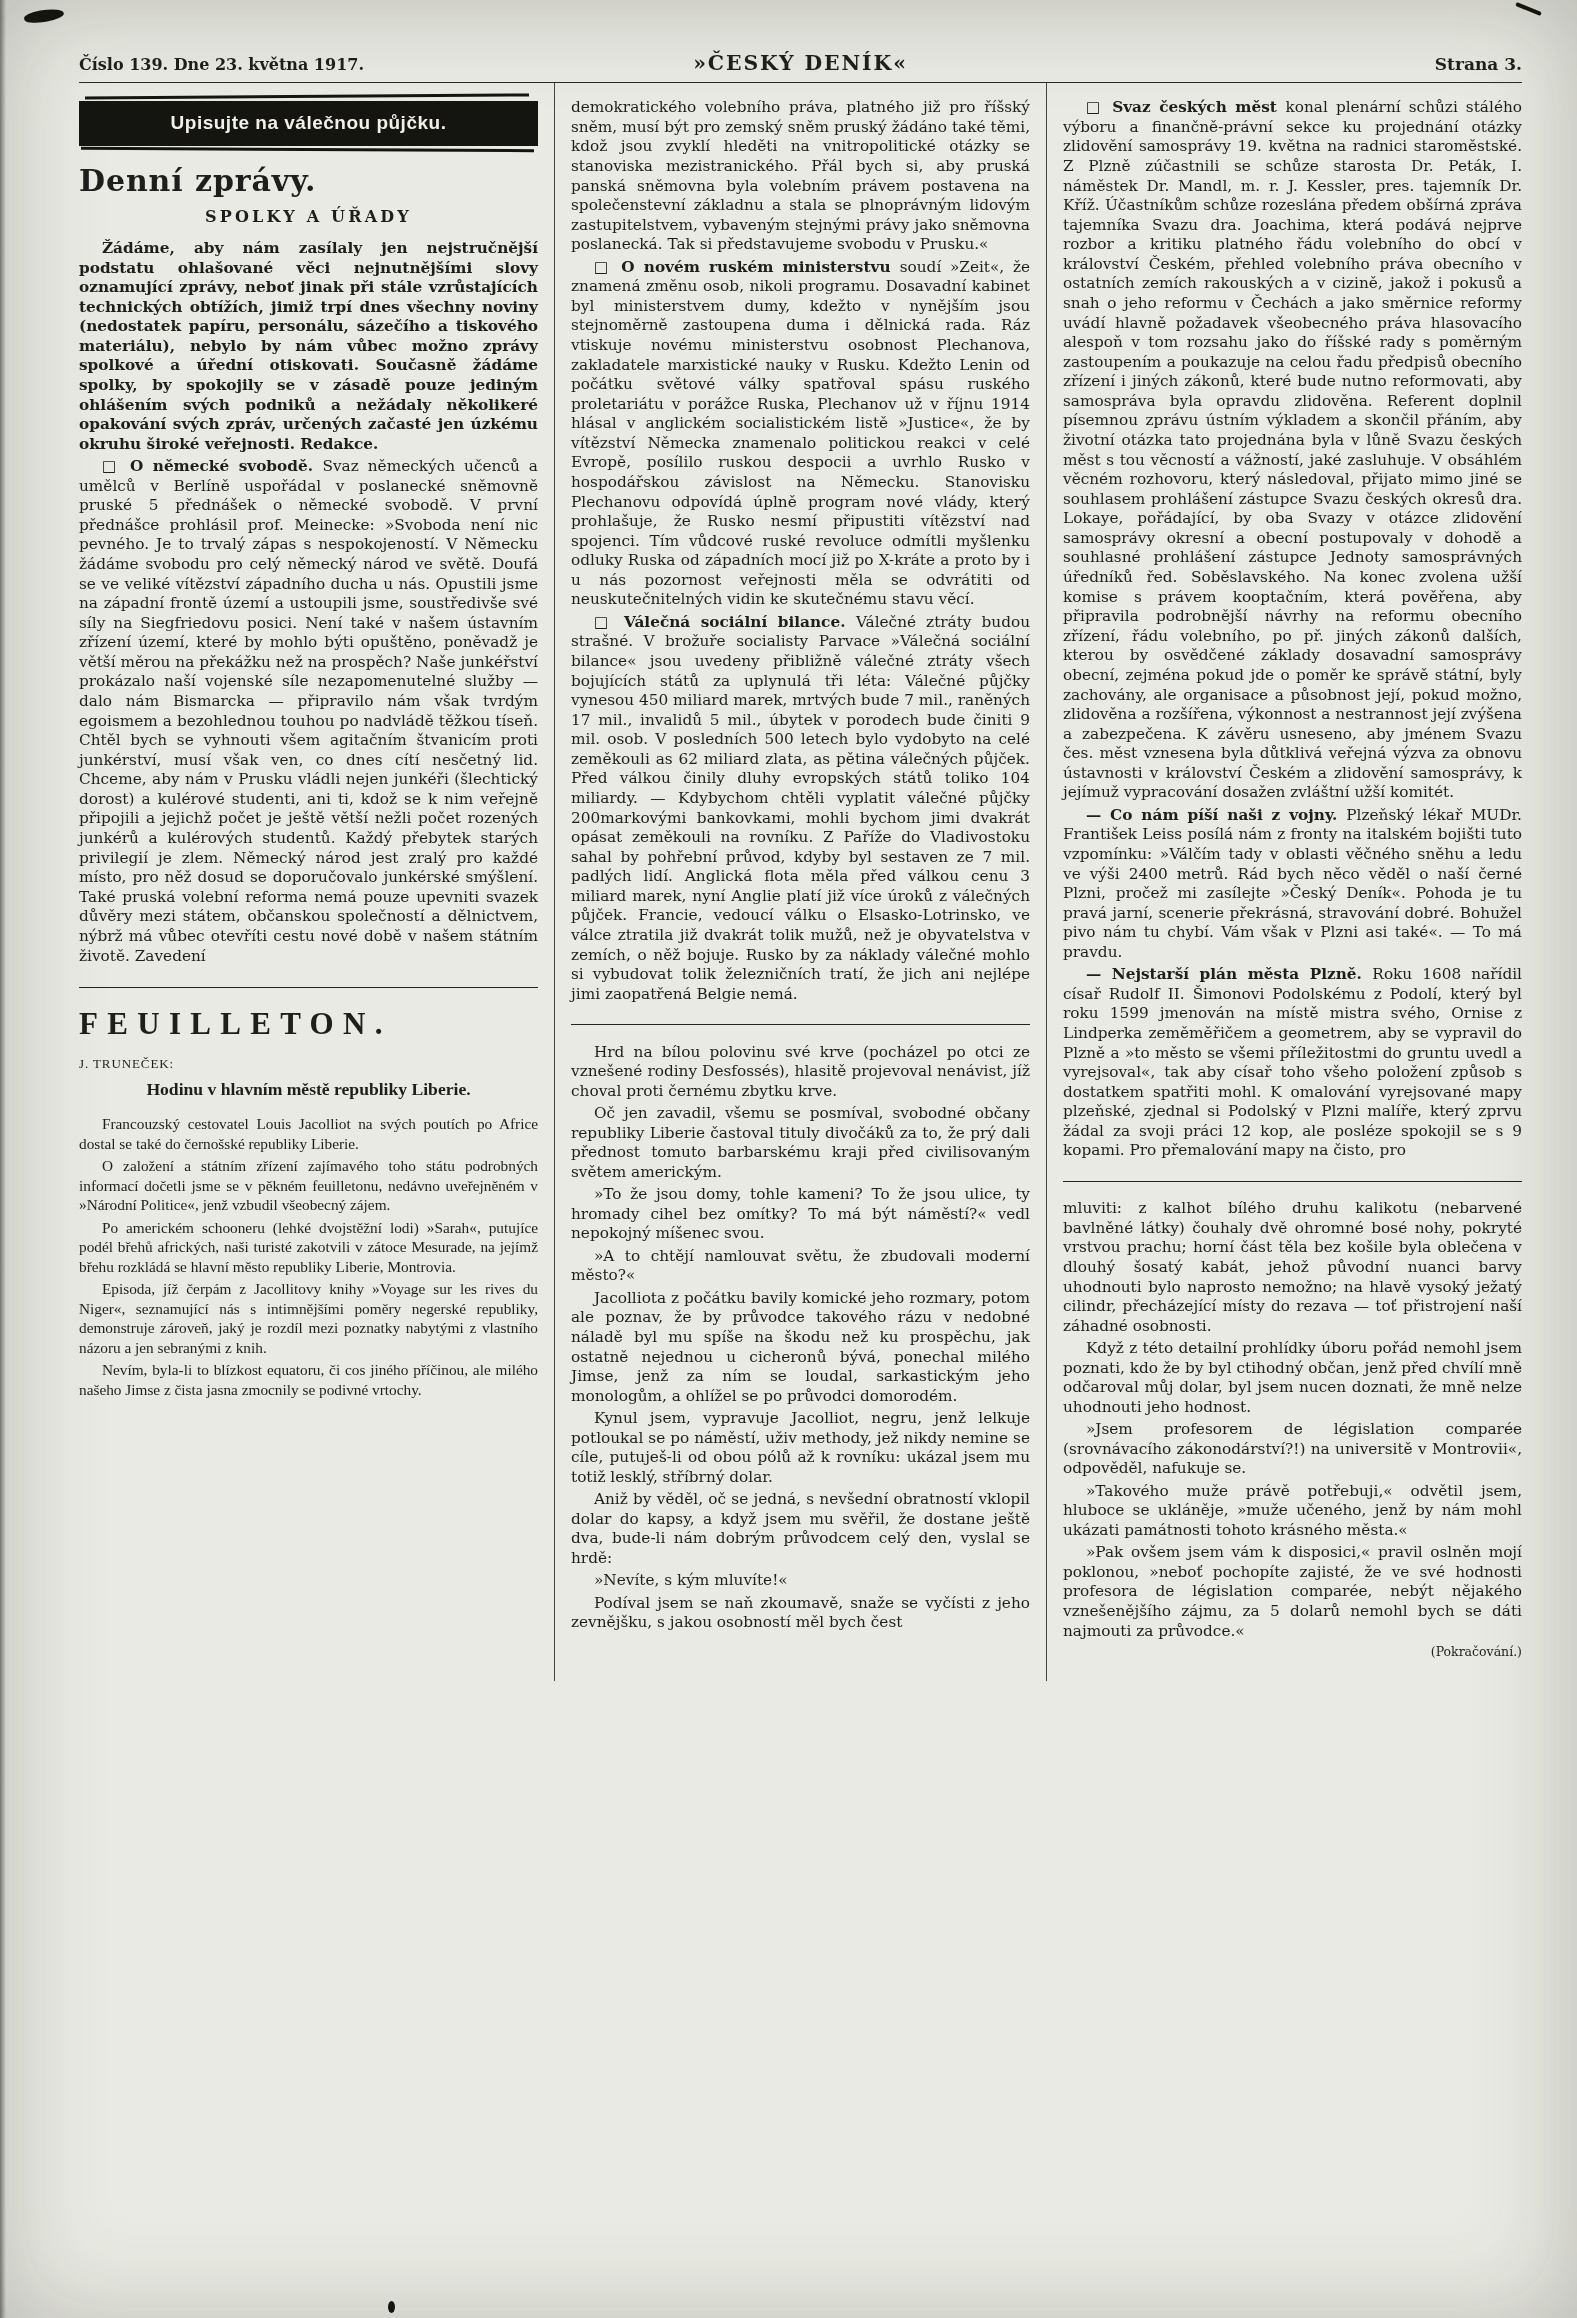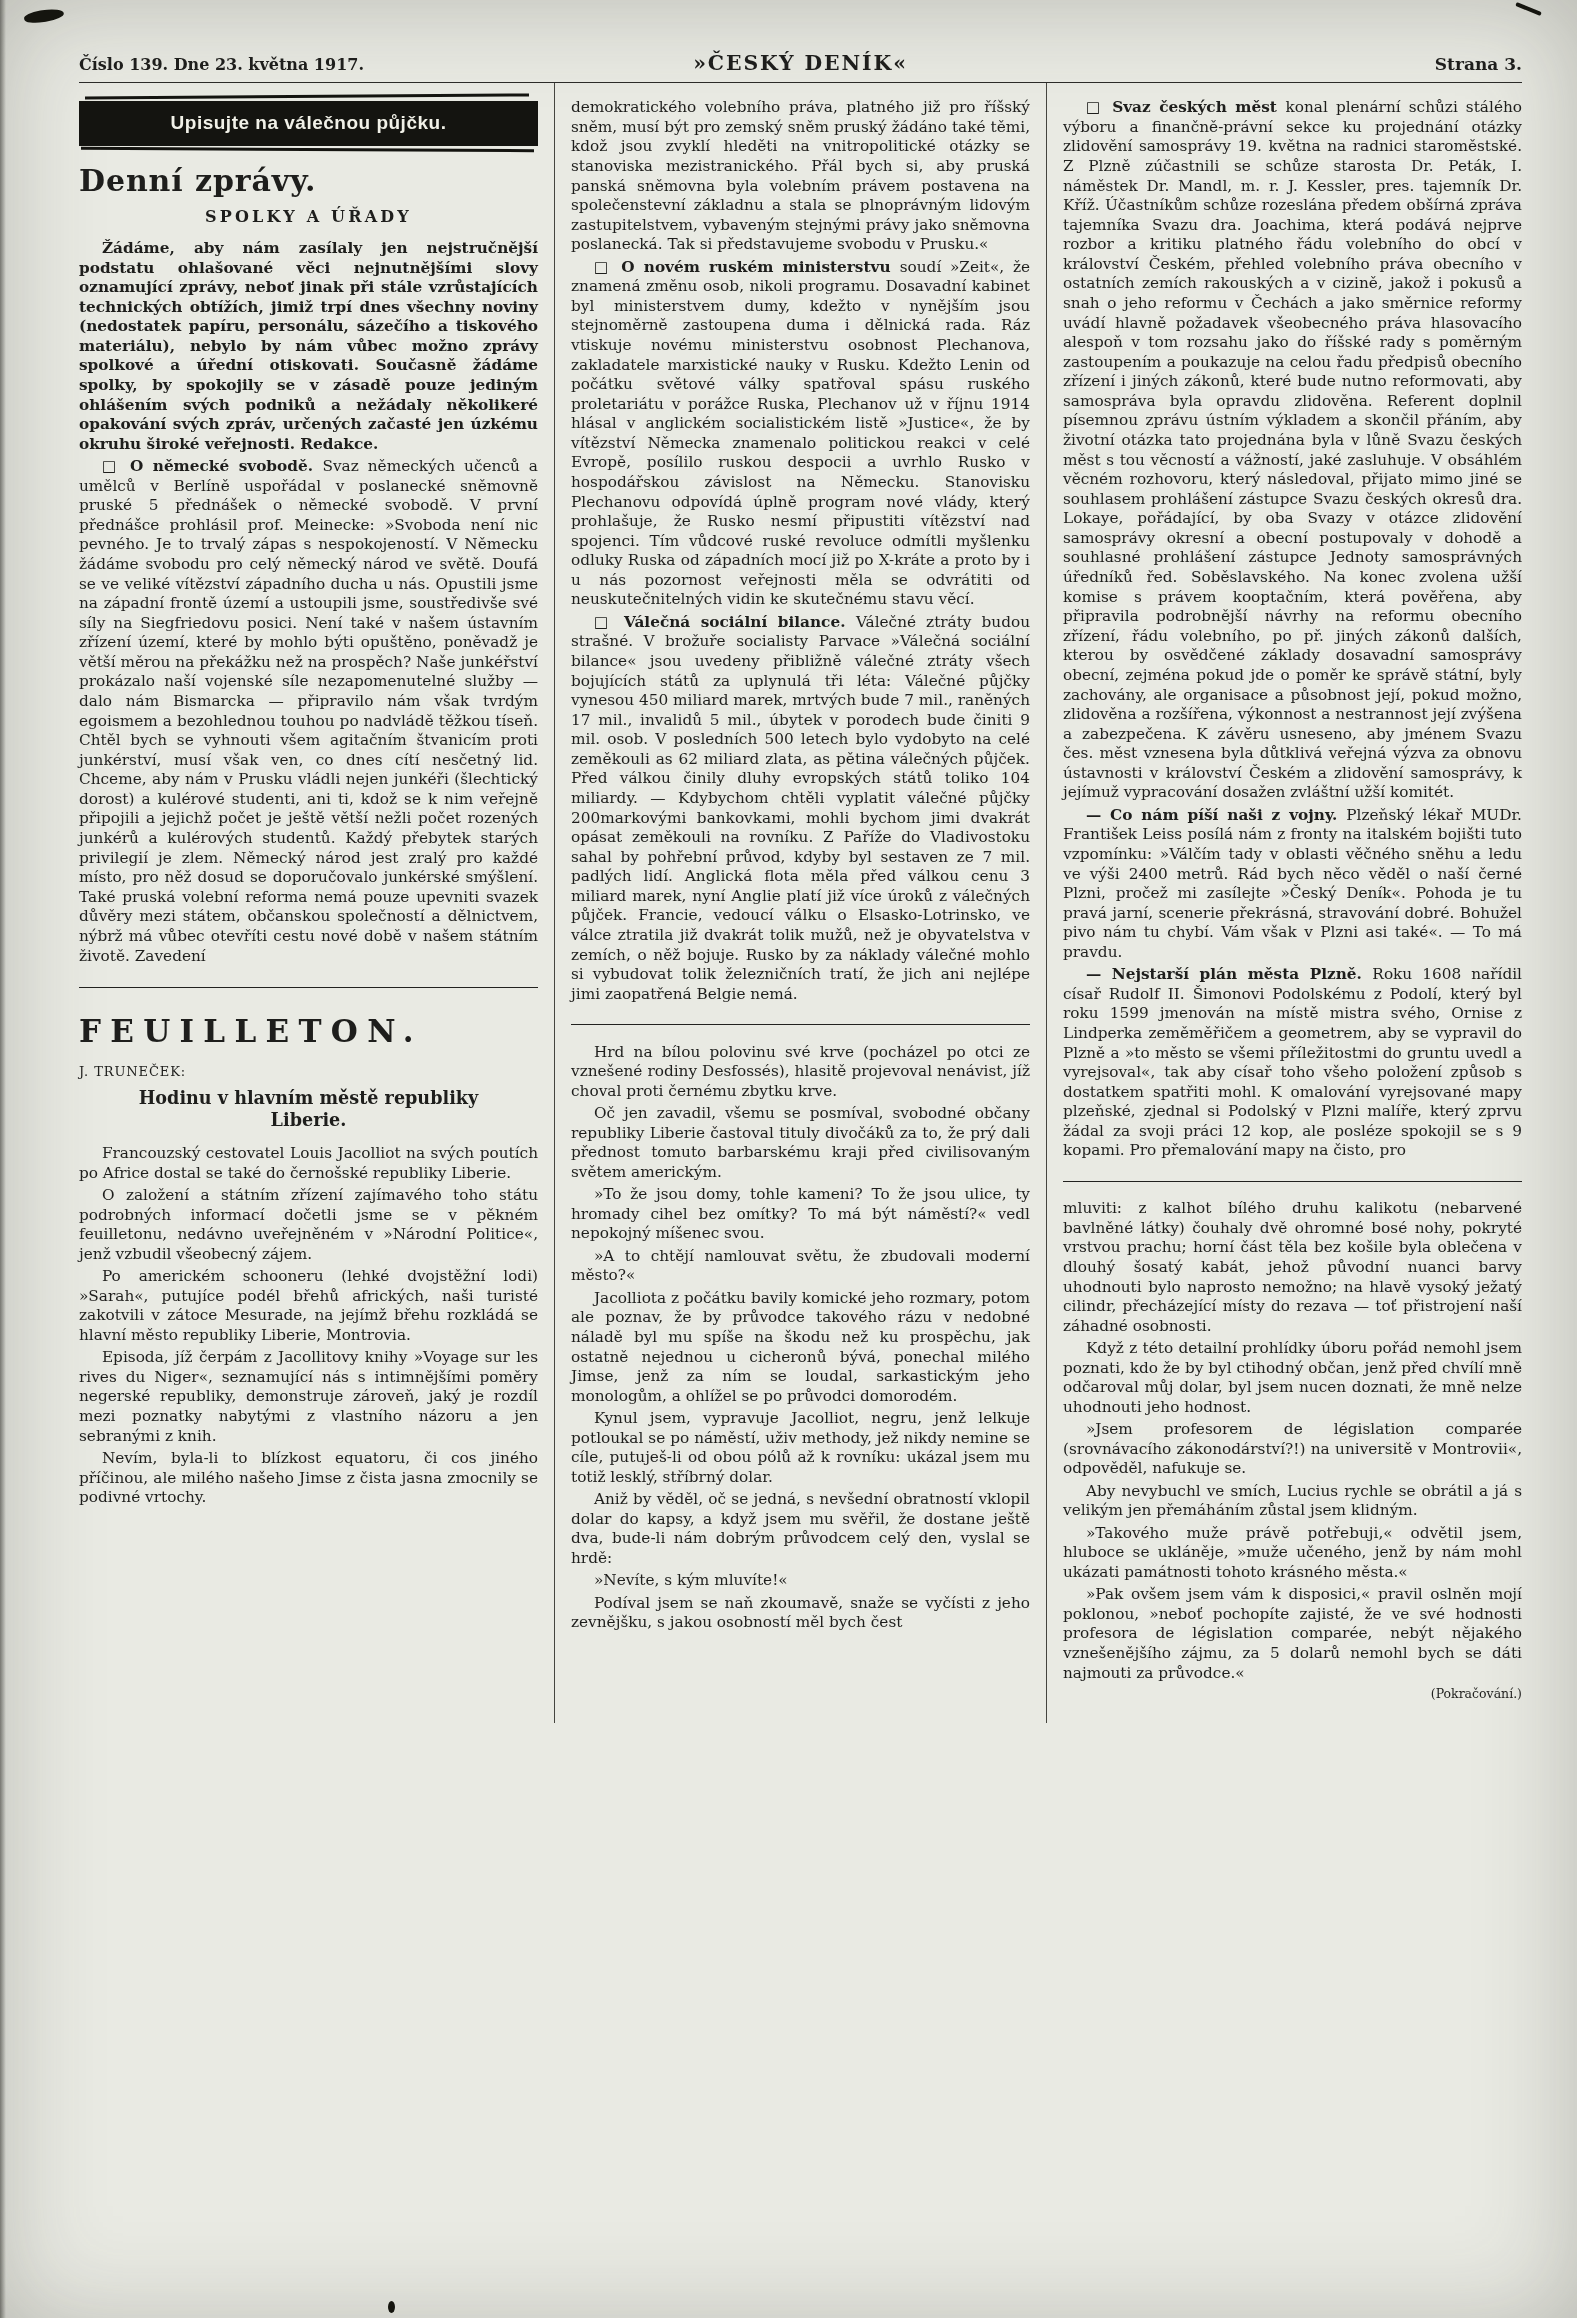--- a/index.html
+++ b/index.html
@@ -43,21 +43,21 @@
     font-size:19px;letter-spacing:0.5px;padding:10.2px 3.7px;position:relative;margin:5.6px 0 16px;
     text-indent:0;
   }
   .banner::before{content:"";position:absolute;left:5.6px;right:9.3px;top:-6px;height:3.2px;background:var(--banner_bg,#141410);transform:rotate(-.4deg);}
   .banner::after{content:"";position:absolute;left:1.9px;right:4.6px;bottom:-6px;height:3.2px;background:var(--banner_bg,#141410);transform:rotate(.3deg);}
 
   .daily-title{font-size:30px;margin:11px 0 3.7px;font-weight:bold;letter-spacing:0.9px;text-align:left;}
   .daily-sub{font-size:16px;text-align:center;letter-spacing:3.2px;margin:7.4px 0 11px;font-weight:bold;}
 
   
-  .feuilleton{border-top:1.9px solid #22221f;margin-top:21.3px;padding-top:22px;}
+  .feuilleton{border-top:1.9px solid #22221f;margin-top:21.3px;padding-top:14px;font-family:Liberation Serif, serif;}
   .feu-head{font-size:31px;letter-spacing:.30em;font-weight:bold;margin:1.9px 0 12px;text-align:left;}
   .feu-author{font-size:13px;letter-spacing:0.9px;margin-bottom:6.5px;text-align:left;}
   .feu-title{text-align:center;font-weight:bold;font-size:17.6px;width:78%;margin:0 auto 13px;line-height:1.25;}
   .feu-cont{border-top:1.4px solid #22221f;margin-top:19.5px;padding-top:15px;}
 
   
   .artifact{position:absolute;background:#15150f;}
   .a-tl{left:24px;top:10.2px;width:40px;height:12px;transform:rotate(-9deg);border-radius:45% 55% 50% 50%;}
   .a-tr{left:1515px;top:7.4px;width:27px;height:4.2px;transform:rotate(22deg);border-radius:1.9px;}
   .a-bc{left:388px;top:2301px;width:7px;height:12px;border-radius:50%;}
@@ -130,21 +130,20 @@
       <section class="col last">
         <div class="news">
             <p class="para"><b class="lead">□ Svaz českých měst </b>konal plenární schůzi stálého výboru a finančně-právní sekce ku projednání otázky zlidovění samosprávy 19. května na radnici staroměstské. Z Plzně zúčastnili se schůze starosta Dr. Peták, I. náměstek Dr. Mandl, m. r. J. Kessler, pres. tajemník Dr. Kříž. Účastníkům schůze rozeslána předem obšírná zpráva tajemníka Svazu dra. Joachima, která podává nejprve rozbor a kritiku platného řádu volebního do obcí v království Českém, přehled volebního práva obecního v ostatních zemích rakouských a v cizině, jakož i pokusů a snah o jeho reformu v Čechách a jako směrnice reformy uvádí hlavně požadavek všeobecného práva hlasovacího alespoň v tom rozsahu jako do říšské rady s poměrným zastoupením a poukazuje na celou řadu předpisů obecního zřízení i jiných zákonů, které bude nutno reformovati, aby samospráva byla opravdu zlidověna. Referent doplnil písemnou zprávu ústním výkladem a skončil přáním, aby životní otázka tato projednána byla v lůně Svazu českých měst s tou věcností a vážností, jaké zasluhuje. V obsáhlém věcném rozhovoru, který následoval, přijato mimo jiné se souhlasem prohlášení zástupce Svazu českých okresů dra. Lokaye, pořádající, by oba Svazy v otázce zlidovění samosprávy okresní a obecní postupovaly v dohodě a souhlasné prohlášení zástupce Jednoty samosprávných úředníků řed. Soběslavského. Na konec zvolena užší komise s právem kooptačním, která pověřena, aby připravila podrobnější návrhy na reformu obecního zřízení, řádu volebního, po př. jiných zákonů dalších, kterou by osvědčené základy dosavadní samosprávy obecní, zejména pokud jde o poměr ke správě státní, byly zachovány, ale organisace a působnost její, pokud možno, zlidověna a rozšířena, výkonnost a nestrannost její zvýšena a zabezpečena. K závěru usneseno, aby jménem Svazu čes. měst vznesena byla důtklivá veřejná výzva za obnovu ústavnosti v království Českém a zlidovění samosprávy, k jejímuž vypracování dosažen zvláštní užší komitét.</p>
             <p class="para"><b class="lead">— Co nám píší naši z vojny. </b>Plzeňský lékař MUDr. František Leiss posílá nám z fronty na italském bojišti tuto vzpomínku: »Válčím tady v oblasti věčného sněhu a ledu ve výši 2400 metrů. Rád bych něco věděl o naší černé Plzni, pročež mi zasílejte »Český Deník«. Pohoda je tu pravá jarní, scenerie překrásná, stravování dobré. Bohužel pivo nám tu chybí. Vám však v Plzni asi také«. — To má pravdu.</p>
             <p class="para"><b class="lead">— Nejstarší plán města Plzně. </b>Roku 1608 nařídil císař Rudolf II. Šimonovi Podolskému z Podolí, který byl roku 1599 jmenován na místě mistra svého, Ornise z Lindperka zeměměřičem a geometrem, aby se vypravil do Plzně a »to město se všemi příležitostmi do gruntu uvedl a vyrejsoval«, tak aby císař toho všeho položení způsob s dostatkem spatřiti mohl. K omalování vyrejsované mapy plzeňské, zjednal si Podolský v Plzni malíře, který zprvu žádal za svoji práci 12 kop, ale posléze spokojil se s 9 kopami. Pro přemalování mapy na čisto, pro</p>
           </div>
         <div class="feu-cont">
             <p class="para noindent">mluviti: z kalhot bílého druhu kalikotu (nebarvené bavlněné látky) čouhaly dvě ohromné bosé nohy, pokryté vrstvou prachu; horní část těla bez košile byla oblečena v dlouhý šosatý kabát, jehož původní nuanci barvy uhodnouti bylo naprosto nemožno; na hlavě vysoký ježatý cilindr, přecházející místy do rezava — toť přistrojení naší záhadné osobnosti.</p>
             <p class="para">Když z této detailní prohlídky úboru pořád nemohl jsem poznati, kdo že by byl ctihodný občan, jenž před chvílí mně odčaroval můj dolar, byl jsem nucen doznati, že mně nelze uhodnouti jeho hodnost.</p>
             <p class="para">»Jsem profesorem de législation comparée (srovnávacího zákonodárství?!) na universitě v Montrovii«, odpověděl, nafukuje se.</p>
-            <p class="para">Aby nevybuchl ve smích, Lucius rychle se obrátil a já s velikým jen přemáháním zůstal jsem klidným.</p>
             <p class="para">»Takového muže právě potřebuji,« odvětil jsem, hluboce se ukláněje, »muže učeného, jenž by nám mohl ukázati památnosti tohoto krásného města.«</p>
             <p class="para">»Pak ovšem jsem vám k disposici,« pravil oslněn mojí poklonou, »neboť pochopíte zajisté, že ve své hodnosti profesora de législation comparée, nebýt nějakého vznešenějšího zájmu, za 5 dolarů nemohl bych se dáti najmouti za průvodce.«</p>
             <p class="para right small">(Pokračování.)</p>
           </div>
       </section>
 
     </div>
   </div>
 </div>
 

